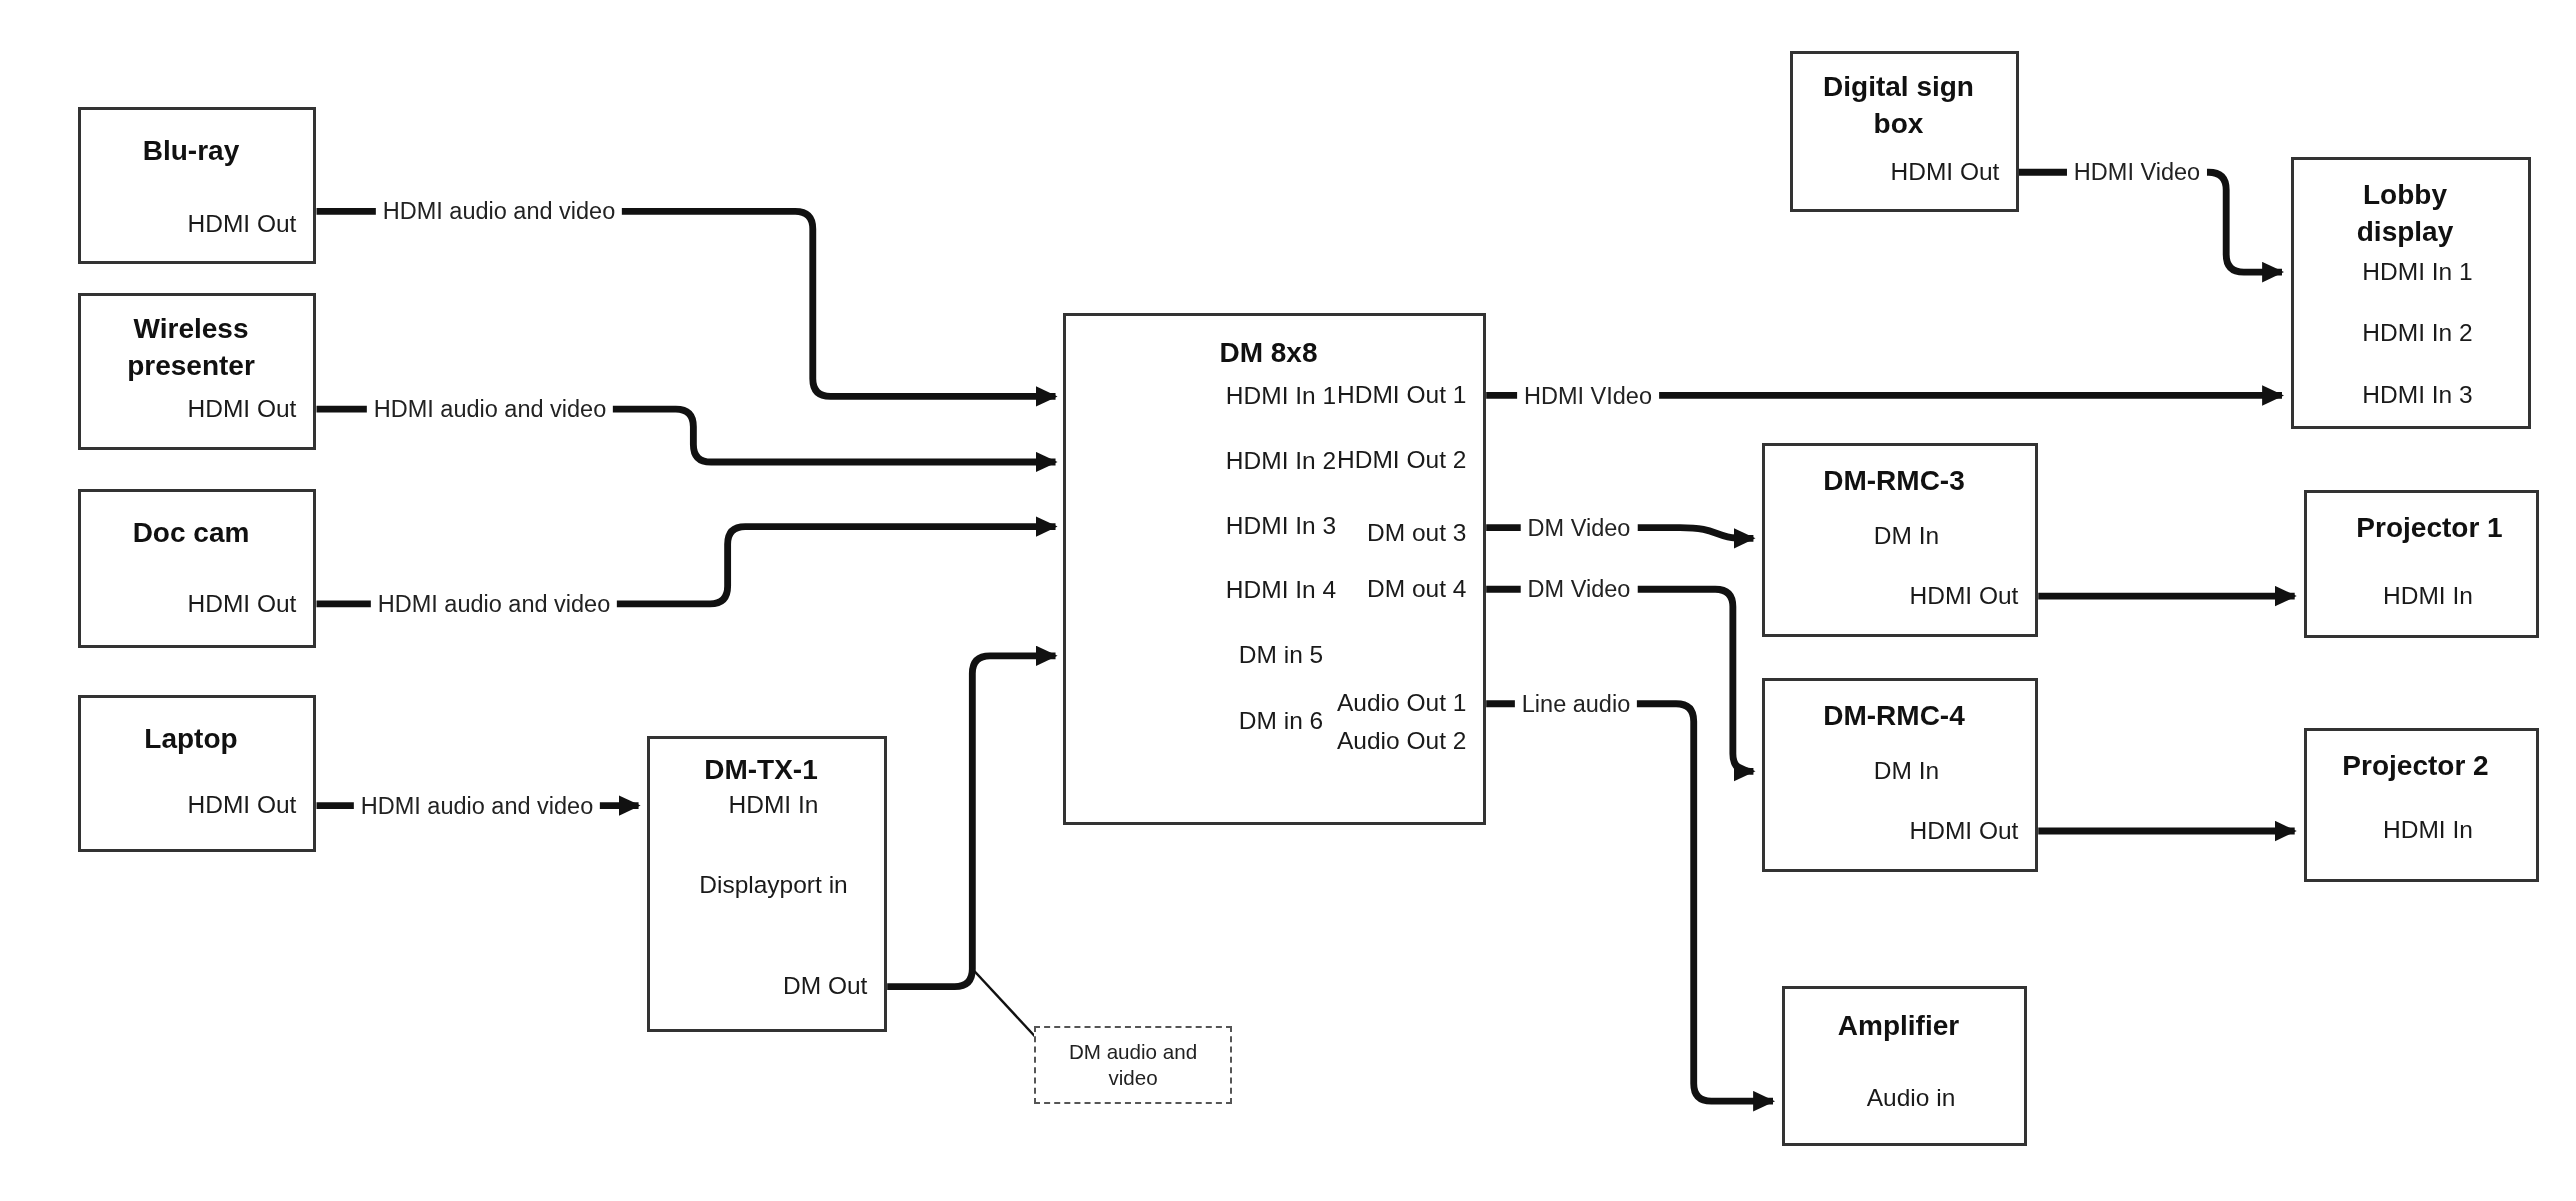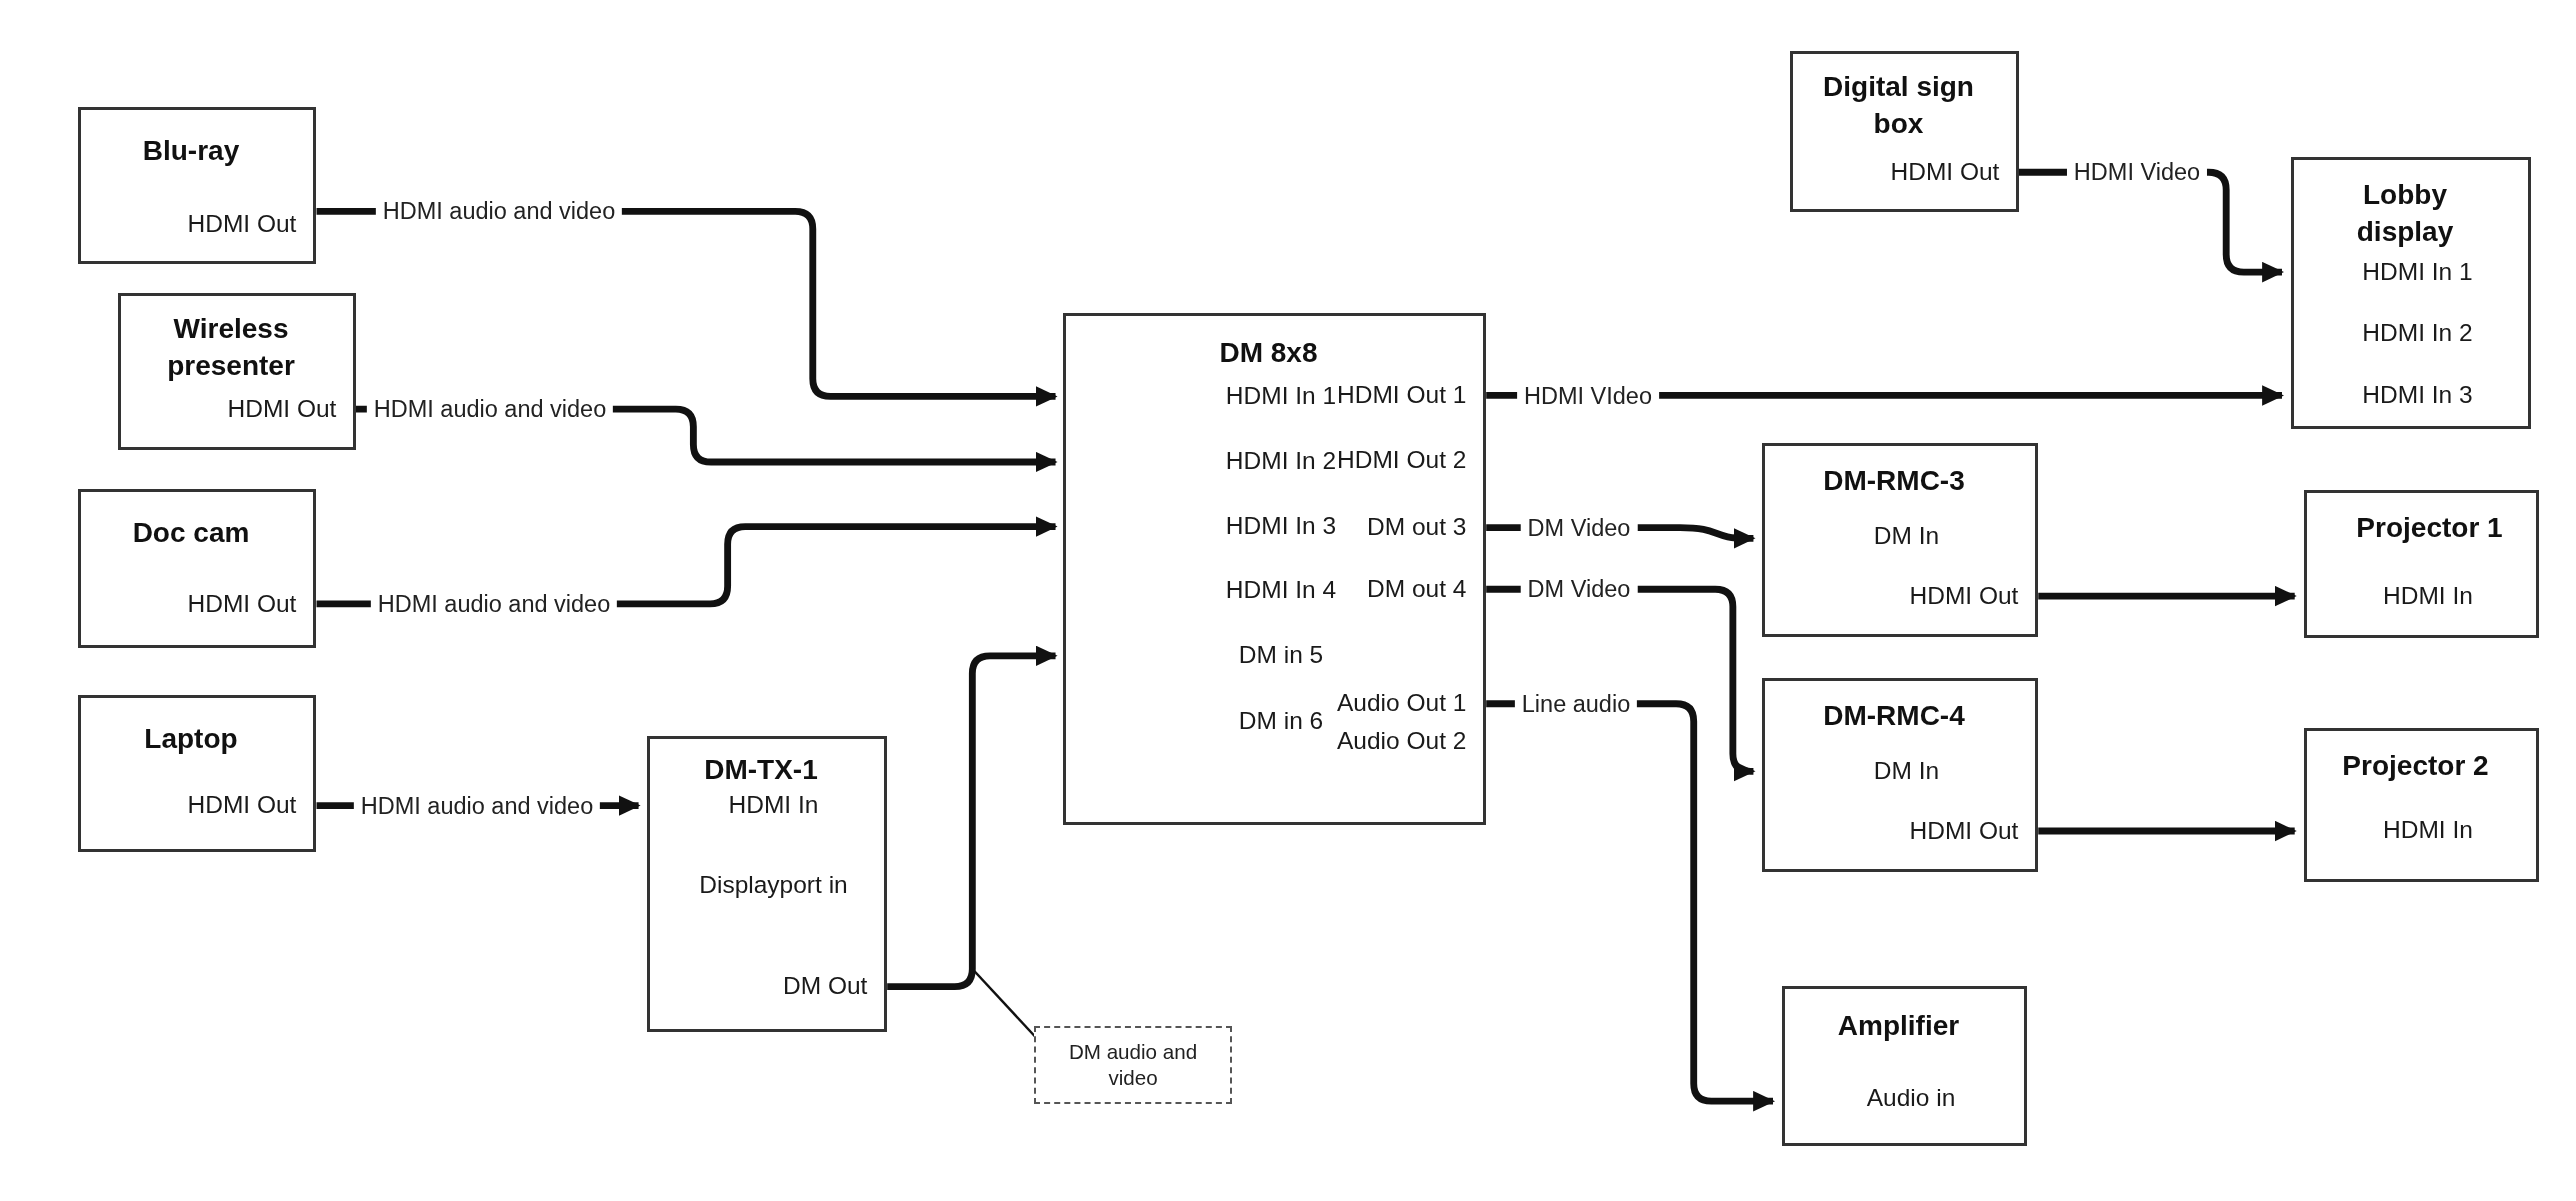--- a/index.html
+++ b/index.html
@@ -99,21 +99,21 @@
       <path d="M2082,849 L2344,849" fill="none" stroke="#111111" stroke-width="7" marker-end="url(#arrow)"></path>
       <path d="M995,992 L1058,1060" fill="none" stroke="#111111" stroke-width="2.5"></path>
     </svg>
   <div id="nodes-layer">
       <div class="node" style="left: 78px; top: 94px; width: 238px; height: 157px; margin-top: 13px;">
         <div class="node-title" style="top: 21.5px;">
           <div>Blu-ray</div>
         </div>
         <div class="port right" style="top: 98px;">HDMI Out</div>
       </div>
-      <div class="node" style="left: 78px; top: 293px; width: 238px; height: 157px; margin-left: 40px;">
+      <div class="node" style="left: 78px; top: 293px; width: 238px; height: 157px;">
         <div class="node-title" style="top: 13.7px;">
           <div>Wireless</div>
           <div>presenter</div>
         </div>
         <div class="port right" style="top: 97px;">HDMI Out</div>
       </div>
       <div class="node" style="left: 78px; top: 489px; width: 238px; height: 159px;">
         <div class="node-title" style="top: 21.5px;">
           <div>Doc cam</div>
         </div>
@@ -138,21 +138,21 @@
           <div>DM 8x8</div>
         </div>
         <div class="port left" style="top: 64px;">HDMI In 1</div>
         <div class="port left" style="top: 129px;">HDMI In 2</div>
         <div class="port left" style="top: 194px;">HDMI In 3</div>
         <div class="port left" style="top: 258px;">HDMI In 4</div>
         <div class="port left" style="top: 323px;">DM in 5</div>
         <div class="port left" style="top: 389px;">DM in 6</div>
         <div class="port right" style="top: 63px;">HDMI Out 1</div>
         <div class="port right" style="top: 128px;">HDMI Out 2</div>
-        <div class="port right" style="top: 195px; margin-left: 8px;">DM out 3</div>
+        <div class="port right" style="top: 201px; margin-left: 8px;">DM out 3</div>
         <div class="port right" style="top: 257px;">DM out 4</div>
         <div class="port right" style="top: 371px;">Audio Out 1</div>
         <div class="port right" style="top: 409px;">Audio Out 2</div>
       </div>
       <div class="node" style="left: 1790px; top: 51px; width: 229px; height: 161px;">
         <div class="node-title" style="top: 13.7px;">
           <div>Digital sign</div>
           <div>box</div>
         </div>
         <div class="port right" style="top: 102px;">HDMI Out</div>

